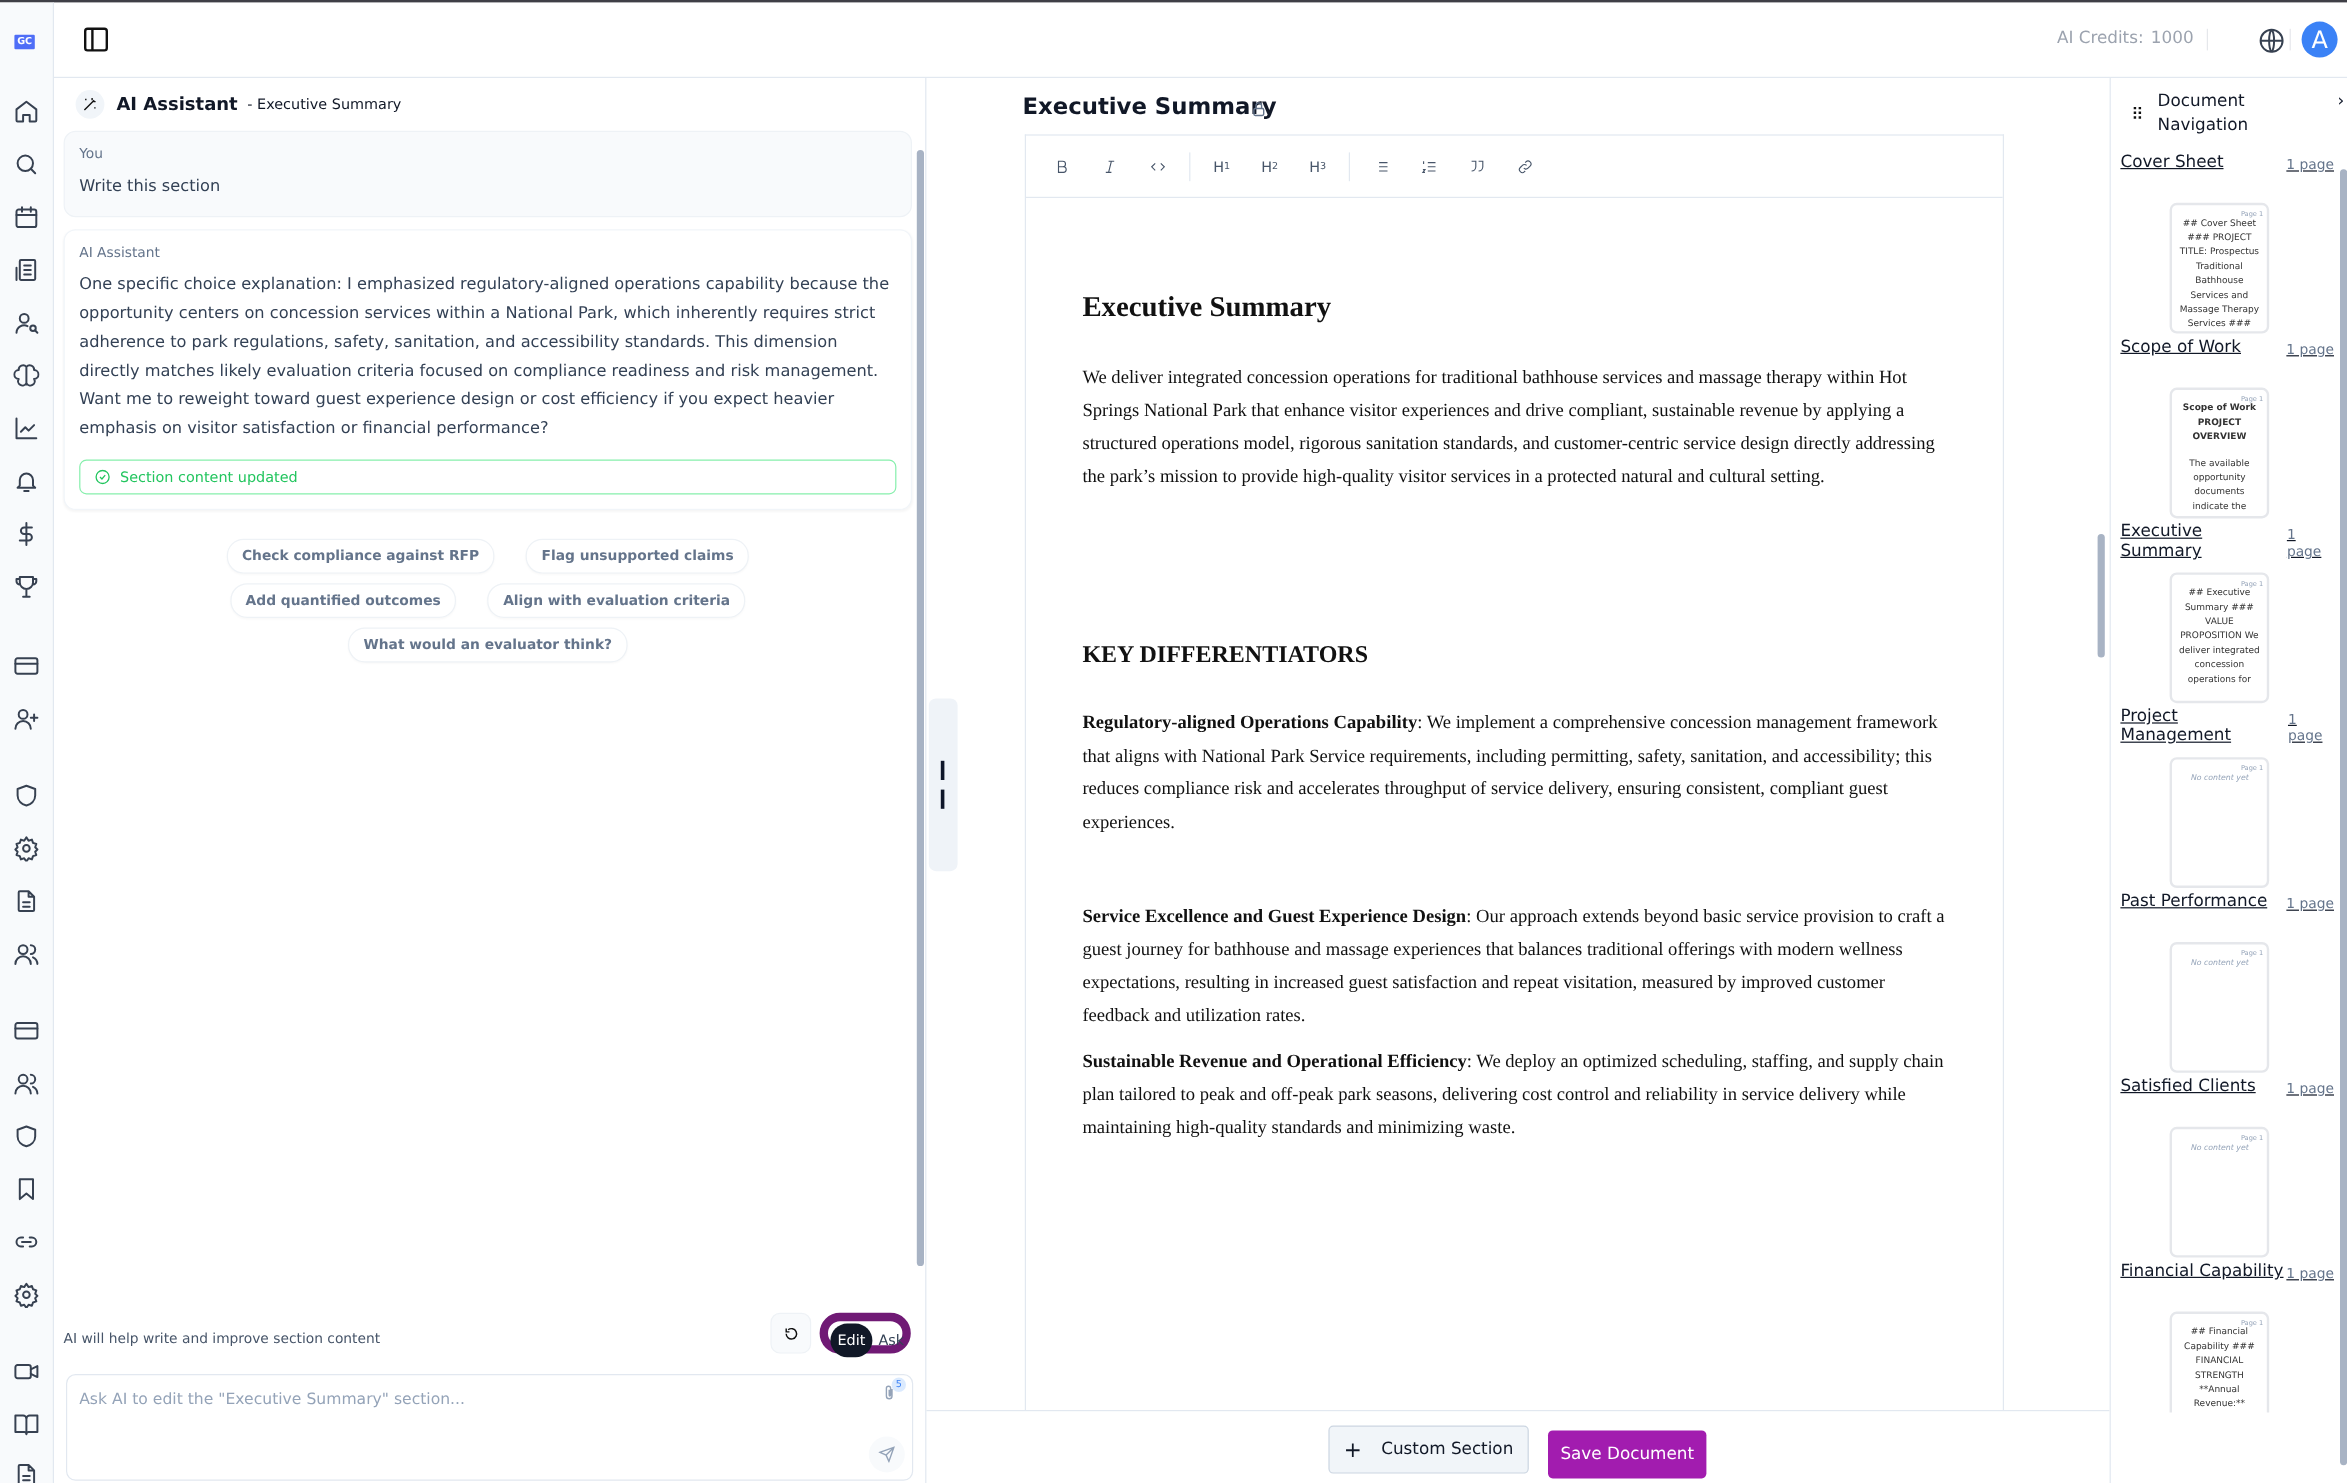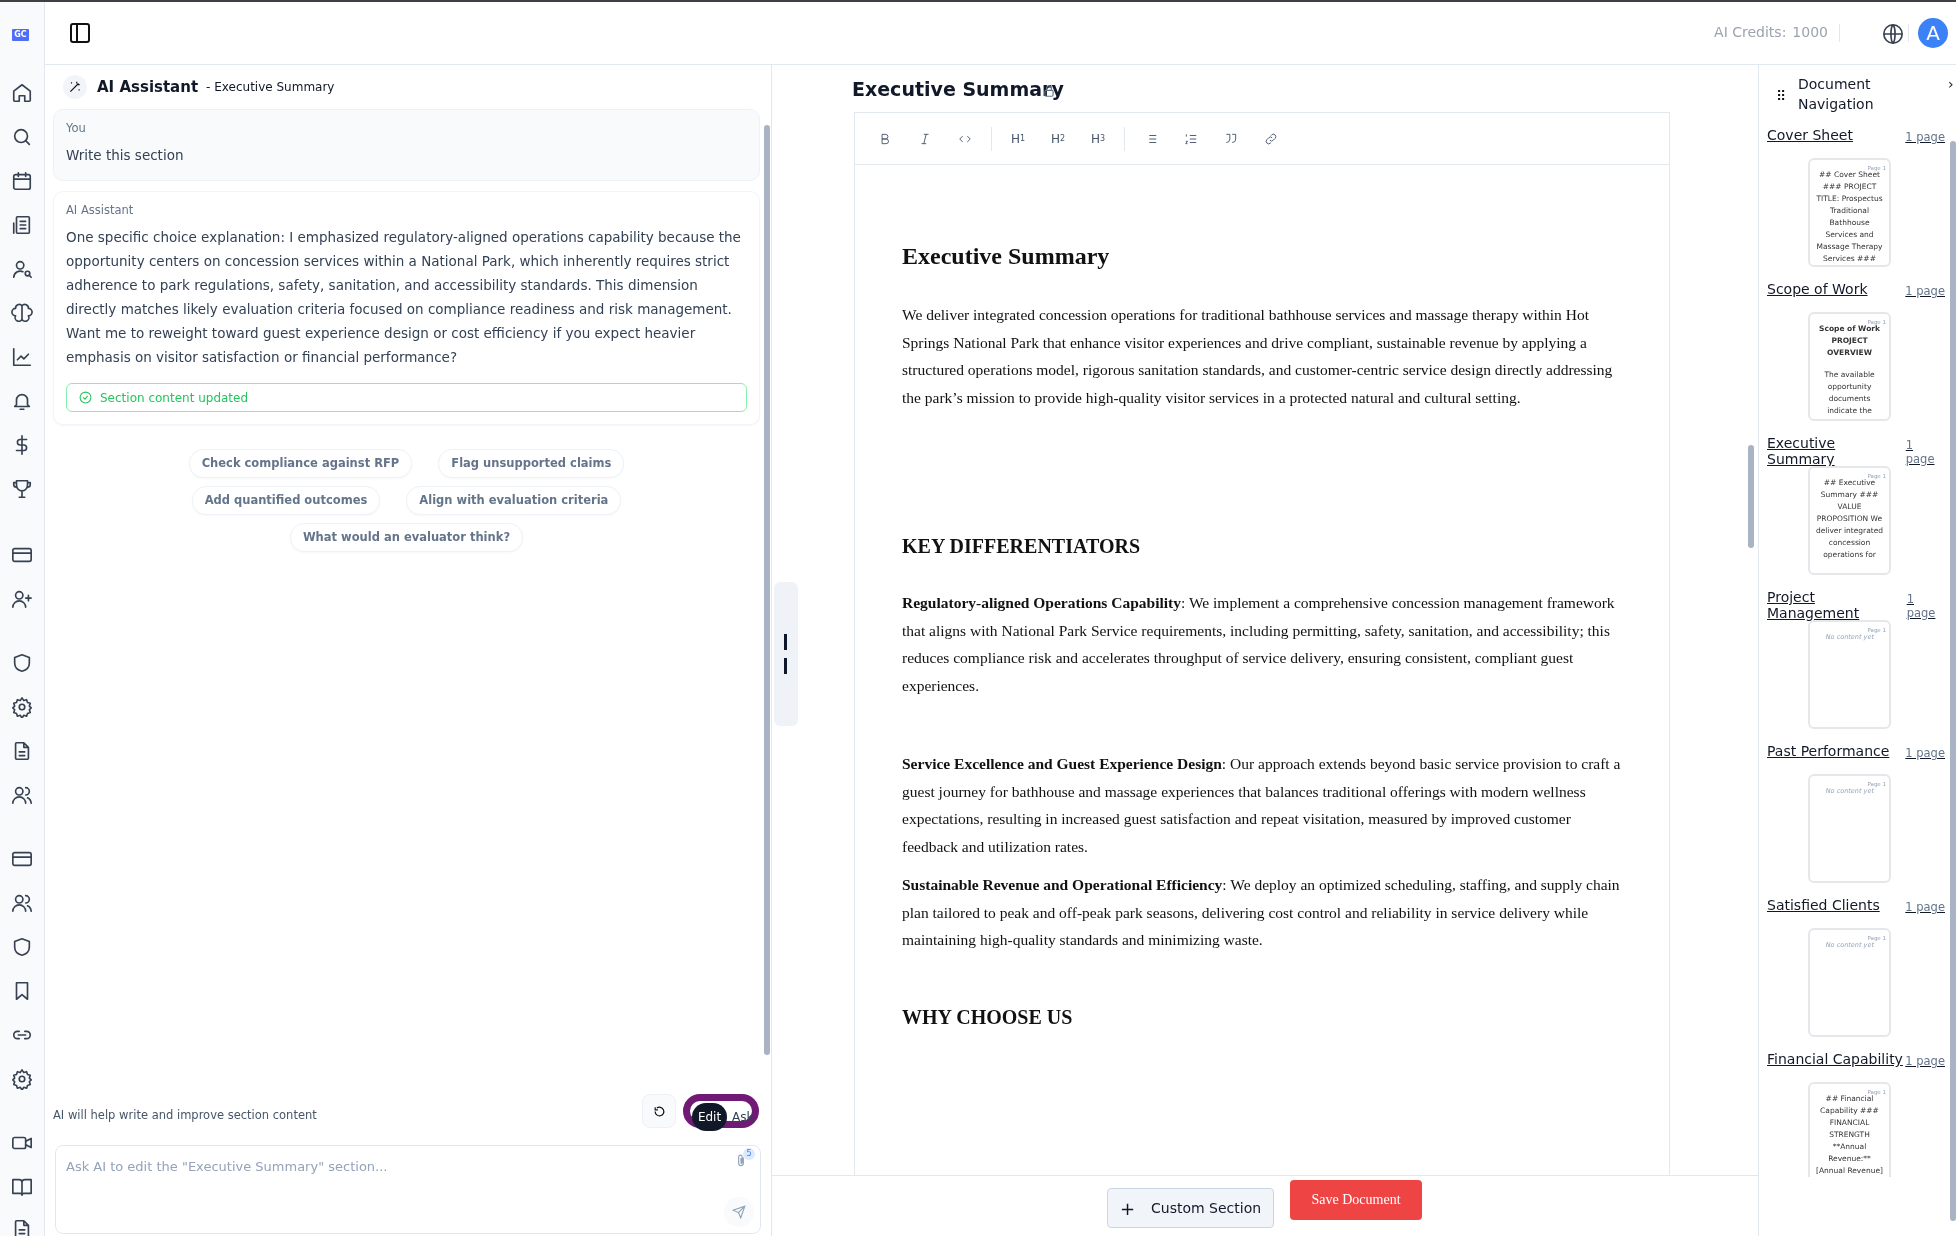--- a/index.html
+++ b/index.html
@@ -68,33 +68,33 @@
   .page { padding: 0 46px 0 47px; font-family: "Liberation Serif", "DejaVu Serif", serif; color: #111; }
   .page h1 { font-size: 24px; margin-top: 78px; font-weight: bold; }
   .page h2 { font-size: 20px; font-weight: bold; }
   .page p { font-size: 15.5px; line-height: 27.5px; }
   .page b { font-weight: bold; }
   .scroll-r { position: absolute; left: 974px; top: 0; width: 10px; height: 1110px; }
   .scroll-r .thumb { position: absolute; left: 2px; top: 380px; width: 6px; height: 103px; background: #a8b3c4; border-radius: 3px; }
 
   .footer { position: absolute; left: 772px; top: 1173px; width: 986px; height: 63px; border-top: 1px solid #e2e8f0; }
   .btn-custom { position: absolute; left: 335px; top: 12px; width: 167px; height: 40px; border: 1px solid #cbd5e1; border-radius: 4px; background: #f1f5f9; font-size: 14px; color: #111827; display: flex; align-items: center; justify-content: center; gap: 16px; }
-  .btn-save { position: absolute; left: 518px; top: 4px; width: 132px; height: 40px; border-radius: 4px; background: #ef4444; color: #fff; font-size: 14px; display: flex; align-items: center; justify-content: center; font-family: Liberation Serif, serif; }
+  .btn-save { position: absolute; left: 518px; top: 16px; width: 132px; height: 40px; border-radius: 4px; background: #a21caf; color: #fff; font-size: 14px; display: flex; align-items: center; justify-content: center; }
 
   
   .nav { position: absolute; left: 1758px; top: 63px; width: 198px; height: 1173px; background: #fff; border-left: 1px solid #e2e8f0; }
   .nav-head { position: absolute; left: 17px; top: 9px; width: 170px; }
   .nav-head .grip { position: absolute; left: 0; top: 14px; font-size: 14px; color: #111; }
   .nav-head .t { position: absolute; left: 22px; top: 0; font-size: 14px; line-height: 20px; color: #111827; }
   .nav-head .chev { position: absolute; left: 172px; top: 2px; font-size: 14px; }
   .nav-list { position: absolute; left: 0; top: 62px; width: 190px; height: 1050px; overflow: hidden; }
   .sec { padding: 0 0 0 8px; height: 154px; }
   .sec-row { display: flex; justify-content: space-between; font-size: 14px; color: #111827; height: 22px; padding-right: 4px; text-decoration: underline; }
   .sec-row .pg { font-size: 11.5px; color: #64748b; margin-top: 3px; }
-  .thumbp { position: relative; margin: 9px 0 0 41px; width: 83px; height: 109px; border: 2px solid #e5e7eb; border-radius: 6px; padding: 9px 3px 16px; font-size: 7.5px; color: #333; text-align: center; line-height: 12px; overflow: hidden; }
+  .thumbp { position: relative; margin: 20px 0 0 41px; width: 83px; height: 109px; border: 2px solid #e5e7eb; border-radius: 6px; padding: 9px 3px 16px; font-size: 7.5px; color: #333; text-align: center; line-height: 12px; overflow: hidden; }
   .thumbp .pn { position: absolute; right: 3px; top: 2px; font-size: 5.5px; color: #94a3b8; }
   .thumbp .empty { text-align: right; font-style: italic; color: #94a3b8; font-size: 6.5px; padding-right: 12px; }
   .nav-scroll { position: absolute; left: 190px; top: 62px; width: 8px; height: 1112px; }
   .nav-scroll .thumb { position: absolute; left: 1px; top: 14px; width: 6px; height: 1080px; background: #a8b3c4; border-radius: 3px; }
 </style>
 </head>
 <body>
 
 <div class="rail">
   <div class="logo">GC</div>
@@ -337,21 +337,20 @@
           </svg>
         </div>
     </div>
     <div class="page">
       <h1>Executive Summary</h1>
       <p style="margin-top:31px">We deliver integrated concession operations for traditional bathhouse services and massage therapy within Hot Springs National Park that enhance visitor experiences and drive compliant, sustainable revenue by applying a structured operations model, rigorous sanitation standards, and customer-centric service design directly addressing the park’s mission to provide high-quality visitor services in a protected natural and cultural setting.</p>
       <h2 style="margin-top:124px">KEY DIFFERENTIATORS</h2>
       <p style="margin-top:31px"><b>Regulatory-aligned Operations Capability</b><span>: We implement a comprehensive concession management framework that aligns with National Park Service requirements, including permitting, safety, sanitation, and accessibility; this reduces compliance risk and accelerates throughput of service delivery, ensuring consistent, compliant guest experiences.</span></p>
       <p style="margin-top:51px"><b>Service Excellence and Guest Experience Design</b><span>: Our approach extends beyond basic service provision to craft a guest journey for bathhouse and massage experiences that balances traditional offerings with modern wellness expectations, resulting in increased guest satisfaction and repeat visitation, measured by improved customer feedback and utilization rates.</span></p>
       <p style="margin-top:11px"><b>Sustainable Revenue and Operational Efficiency</b><span>: We deploy an optimized scheduling, staffing, and supply chain plan tailored to peak and off-peak park seasons, delivering cost control and reliability in service delivery while maintaining high-quality standards and minimizing waste.</span></p>
-      <h2 style="margin-top:52px">WHY CHOOSE US</h2>
     </div>
   </div>
   <div class="scroll-r">
       <div class="thumb"></div>
     </div>
 </div>
 
 <div class="footer">
   <div class="btn-custom">
     <span style="font-size:18px">+</span>

